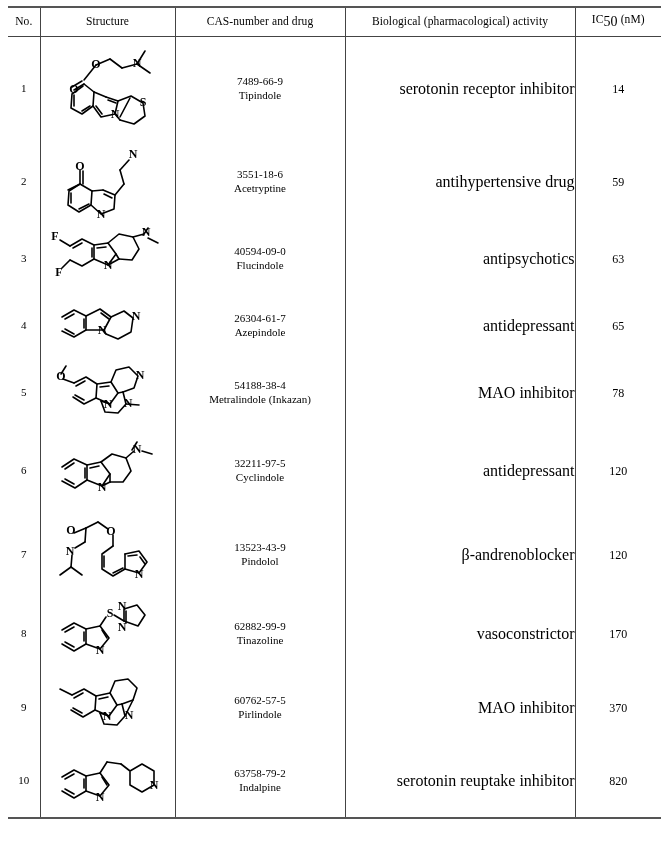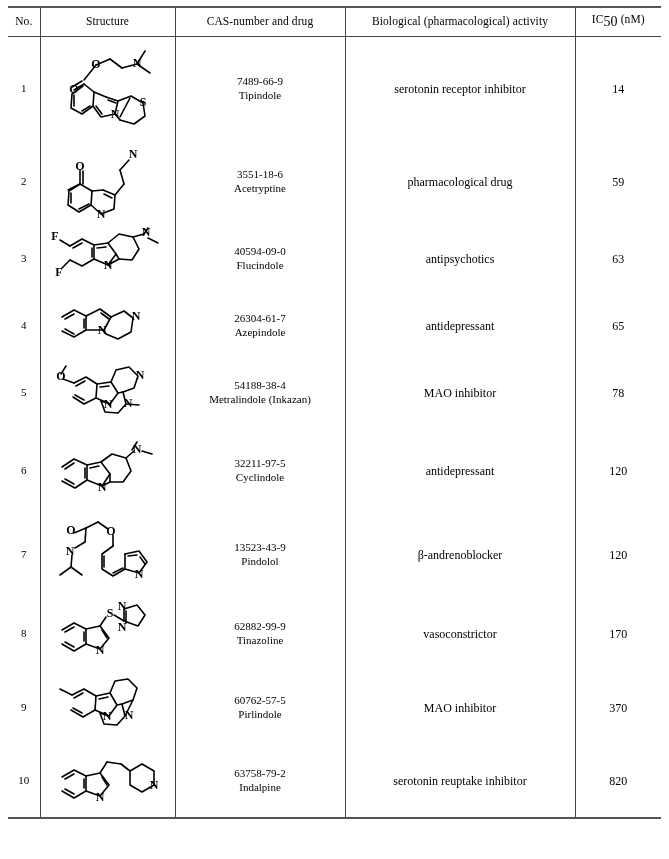--- a/index.html
+++ b/index.html
@@ -47,21 +47,21 @@
   }
   thead th sub{font-size:14px;}
 
   tbody td{
     font-size:11px;
     text-align:center;
     line-height:1.25;
   }
   td.no-cell{font-size:11px;text-align:center;}
   td.cas-cell{font-size:11px;text-align:center;white-space:pre-line;}
-  td.act-cell{font-size:12px;text-align:center;padding-left:32px;}
+  td.act-cell{font-size:16px;text-align:right;padding-left:32px;}
   td.ic-cell{font-size:12px;text-align:center;}
   td.struct-cell{text-align:center;padding:2px 0;}
 
   .struct-wrap{display:flex;align-items:center;justify-content:center;width:100%;}
   svg.mol{display:block;}
   svg.mol text{
     font-family:"Liberation Serif", serif;
     font-weight:bold;
     text-anchor:middle;
     dominant-baseline:middle;
@@ -166,21 +166,21 @@
               <line x1="76" y1="29" x2="85" y2="19"></line>
             </g>
             <text x="36" y="26" font-size="12">O</text>
             <text x="89" y="14" font-size="12">N</text>
             <text x="57" y="74" font-size="12">N</text>
           </svg>
           </div>
         </td>
         <td class="cas-cell vr">3551-18-6
 Acetryptine</td>
-        <td class="act-cell vr">pharmacological drug</td>
+        <td class="act-cell vr">antihypertensive drug</td>
         <td class="ic-cell">59</td>
       </tr>
 
       <tr>
         <td class="no-cell">3</td>
         <td class="struct-cell vl vr">
           <div class="struct-wrap">
           <svg class="mol" width="128" height="72" viewBox="0 0 128 72">
             <g stroke-width="1.6">
 

